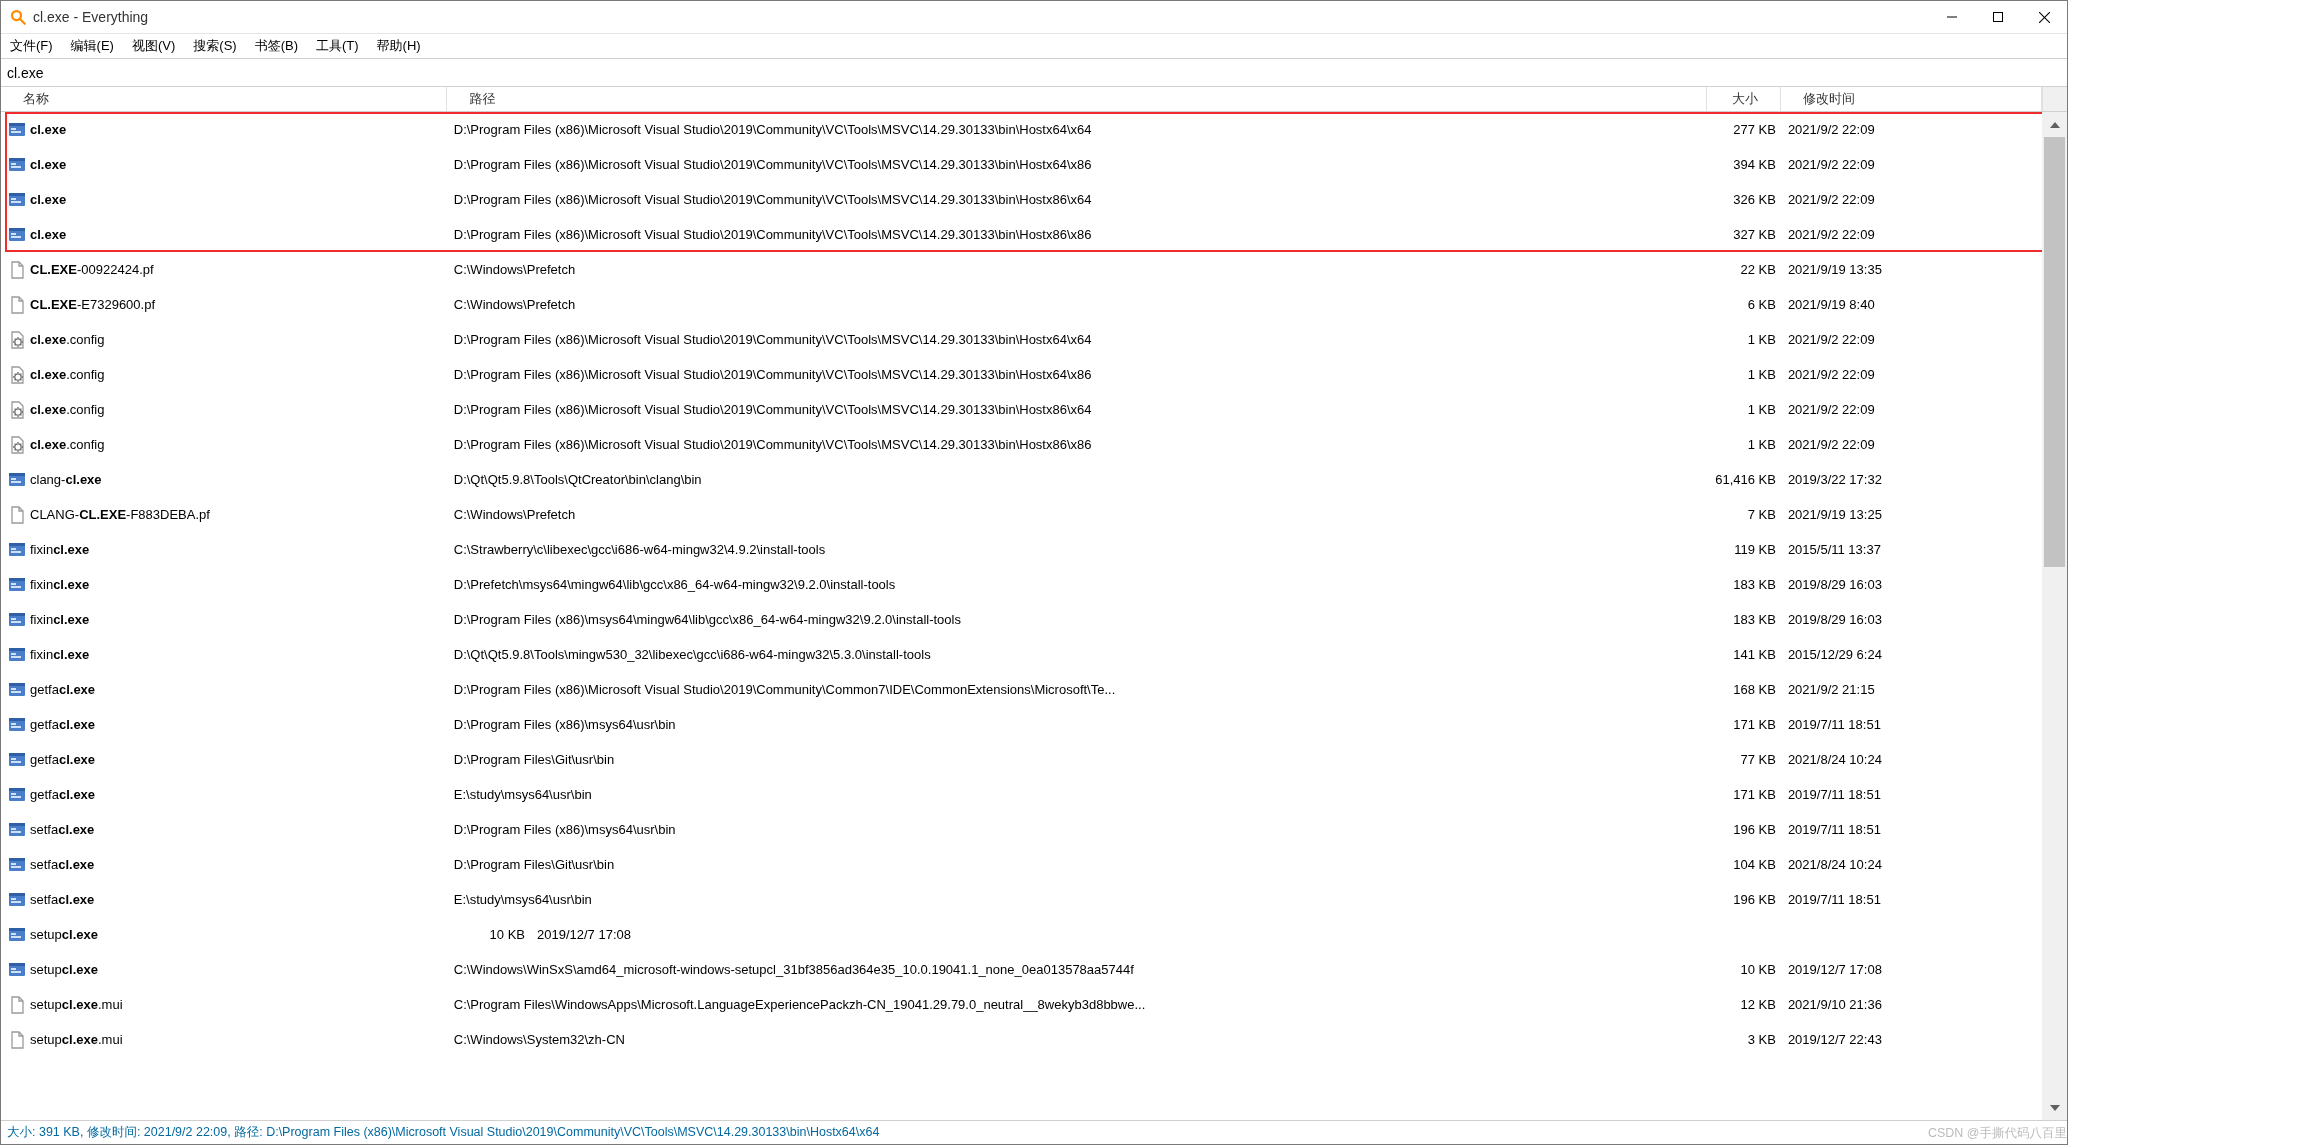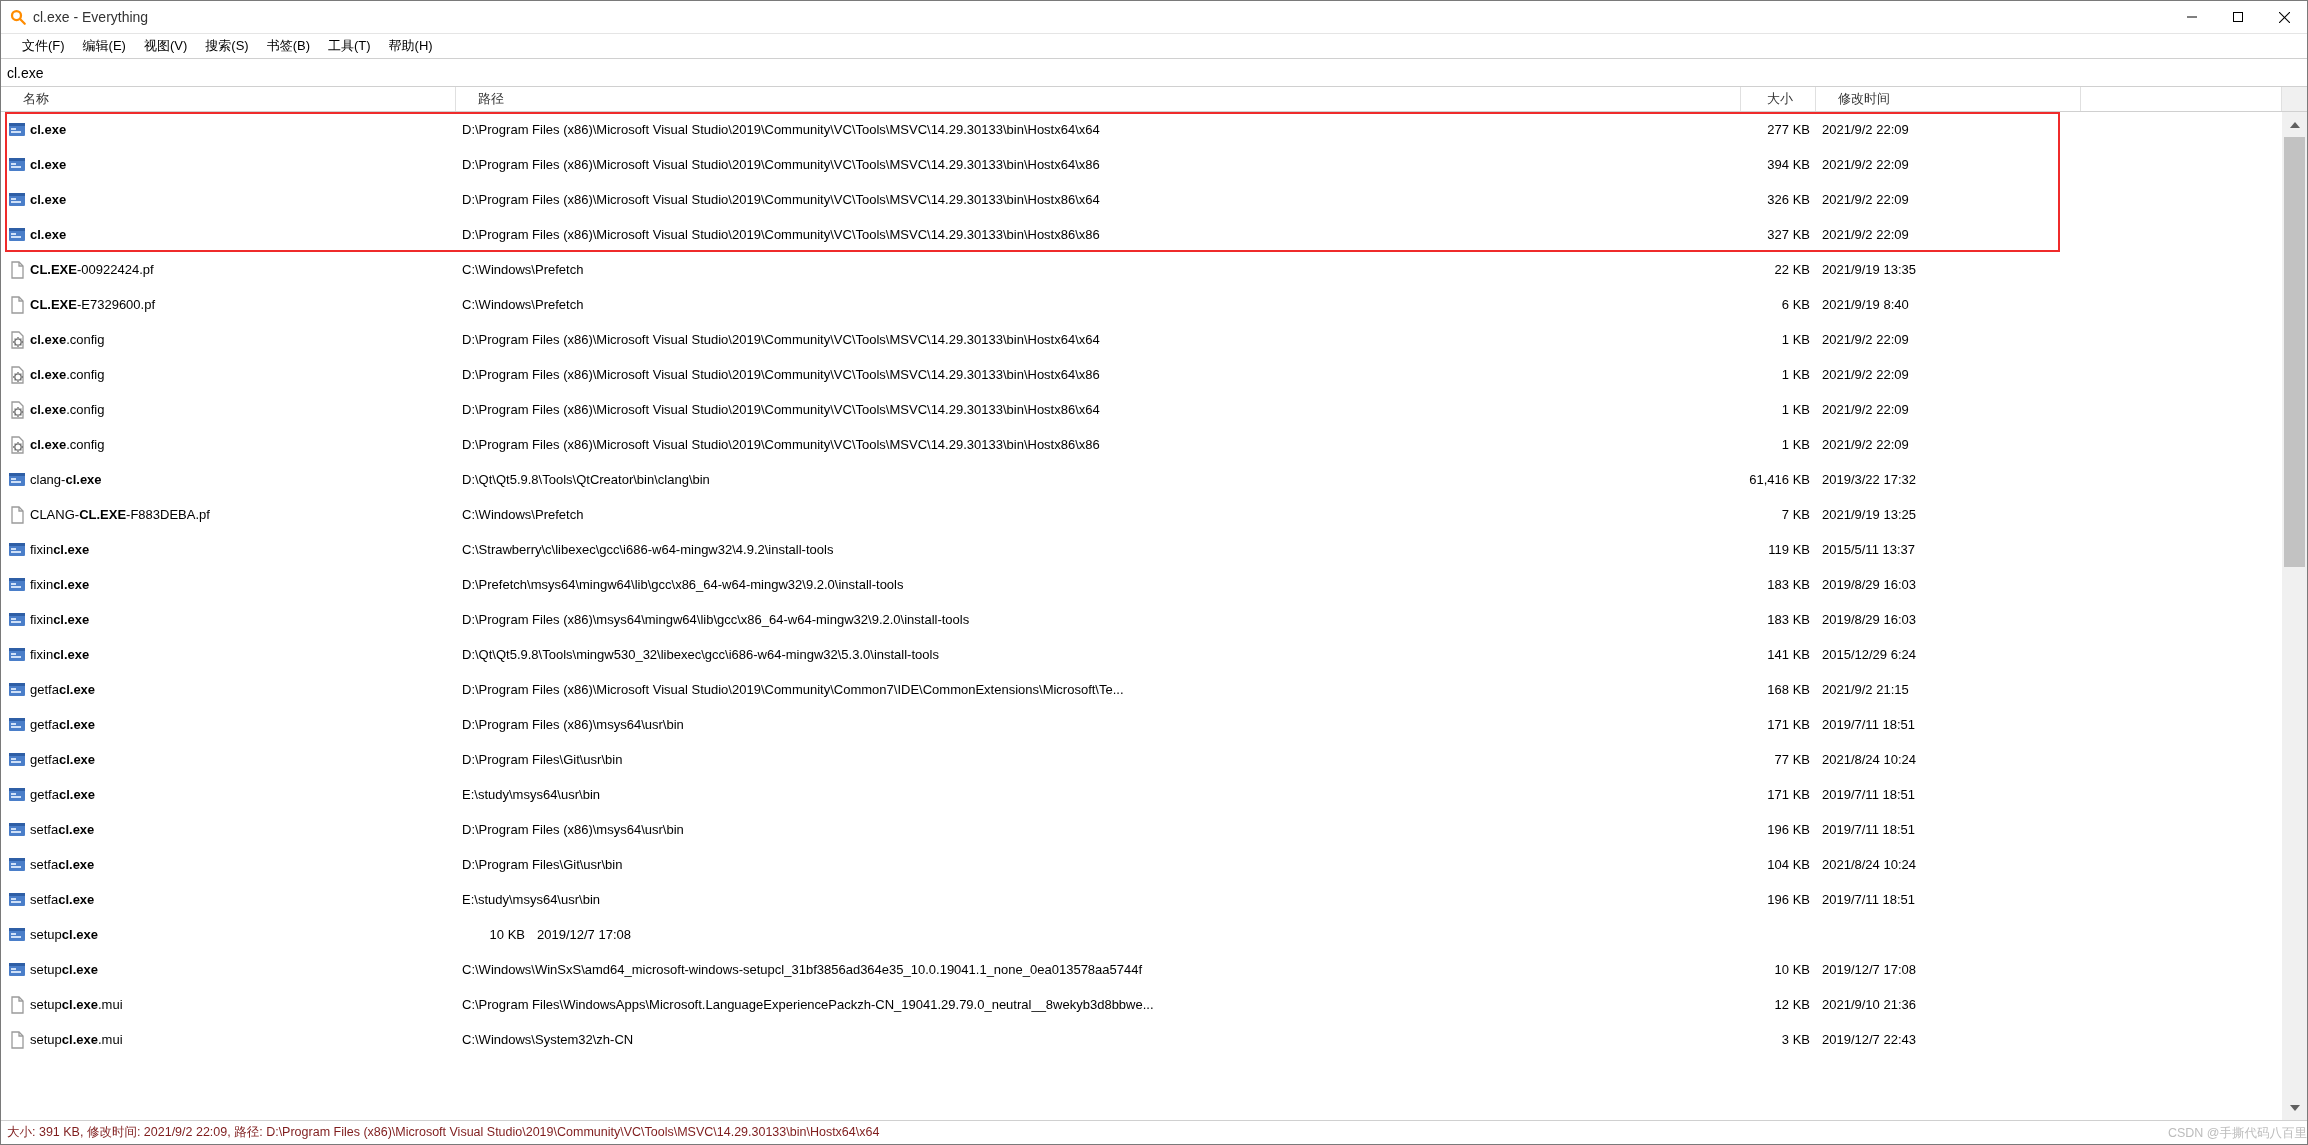--- a/index.html
+++ b/index.html
@@ -1,27 +1,27 @@
 <!DOCTYPE html>
 <html><head>
 <meta charset="utf-8">
 <style>
   html,body{margin:0;padding:0;height:100%;font-family:"Microsoft YaHei","Segoe UI",Tahoma,Arial,sans-serif;font-size:13px;color:#000;background:#fff;overflow:hidden}
   *{box-sizing:border-box}
-  .window{display:flex;flex-direction:column;width:2308px;height:1145px;border:1px solid #7a7a7a;background:#fff;position:relative}
+  .window{display:flex;flex-direction:column;width:2068px;height:1145px;border:1px solid #7a7a7a;background:#fff;position:relative}
   
   .titlebar{height:33px;display:flex;align-items:center;padding:0 0 0 8px;background:#fff;border-bottom:1px solid #e5e5e5}
   .app-icon{width:18px;height:18px;margin-right:6px}
   .titlebar .title{flex:0 0 auto;font-size:14px;color:#333}
   .titlebar .spacer{flex:1}
   .win-btn{width:46px;height:32px;display:flex;align-items:center;justify-content:center;color:#333}
   .win-btn svg{width:10px;height:10px}
   .win-btn.close svg{width:11px;height:11px}
   
-  .menubar{height:25px;display:flex;align-items:center;padding:0 12px;border-bottom:1px solid #d0d0d0;background:#fff}
+  .menubar{height:25px;display:flex;align-items:center;padding:0 0;border-bottom:1px solid #d0d0d0;background:#fff}
   .menuitem{padding:2px 9px;font-size:13px;color:#000}
   
   .searchbar{height:28px;border-bottom:1px solid #d0d0d0}
   .search-input{width:100%;height:100%;border:none;outline:none;padding:0 6px;font-size:14px;color:#000;background:#fff}
   
   .header{height:25px;display:flex;align-items:stretch;border-bottom:1px solid #d0d0d0;background:#fff;font-size:13px;color:#333}
   .header .col{display:flex;align-items:center;padding:0 22px;border-right:1px solid #e0e0e0}
   .col-name{width:455px}
   .col-path{width:1285px}
   .col-size{width:75px;justify-content:flex-end}
@@ -39,21 +39,21 @@
   .row .date{width:265px;padding:0 6px}
   .row b{font-weight:700}
   
   .hl-box{position:absolute;left:4px;top:0;height:140px;width:2055px;border:2px solid #ef2b2b;pointer-events:none}
   
   .vscroll{position:absolute;top:0;right:0;width:25px;height:100%;background:#f0f0f0;display:flex;flex-direction:column}
   .vscroll .arrow{height:25px;display:flex;align-items:center;justify-content:center;color:#606060}
   .vscroll .track{flex:1;position:relative}
   .vscroll .thumb{position:absolute;left:2px;right:2px;top:0;height:430px;background:#c2c2c2}
   
-  .status{height:24px;border-top:1px solid #d0d0d0;display:flex;align-items:center;padding:0 6px;font-size:12.5px;color:#7f1d1d;background:#fff}
+  .status{height:24px;border-top:1px solid #d0d0d0;display:flex;align-items:center;padding:0 6px;font-size:12.5px;color:#0369a1;background:#fff}
   .watermark{position:absolute;right:0;bottom:2px;font-size:12.5px;color:#bcbcbc;pointer-events:none}
 </style>
 </head>
 <body>
 
 <div class="window">
 
   <div class="titlebar">
     <svg class="app-icon" viewBox="0 0 24 24">
       <circle cx="10" cy="10" r="6" fill="none" stroke="#ff8c00" stroke-width="3"></circle>

